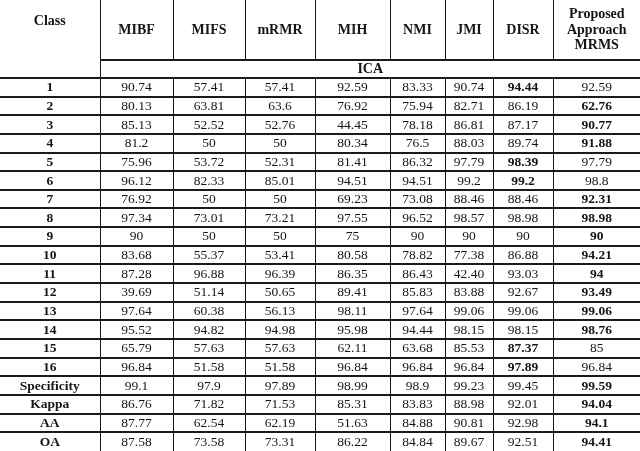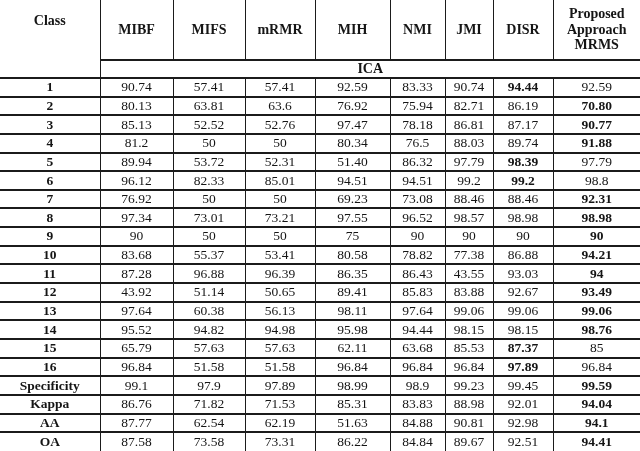--- a/index.html
+++ b/index.html
@@ -96,50 +96,50 @@
       </tr>
       <tr>
         <td class="row-label">2</td>
         <td>80.13</td>
         <td>63.81</td>
         <td>63.6</td>
         <td>76.92</td>
         <td>75.94</td>
         <td>82.71</td>
         <td>86.19</td>
-        <td class="max">70.80</td>
+        <td class="max">62.76</td>
       </tr>
       <tr>
         <td class="row-label">3</td>
         <td>85.13</td>
         <td>52.52</td>
         <td>52.76</td>
-        <td>97.47</td>
+        <td>44.45</td>
         <td>78.18</td>
         <td>86.81</td>
         <td>87.17</td>
         <td class="max">90.77</td>
       </tr>
       <tr>
         <td class="row-label">4</td>
         <td>81.2</td>
         <td>50</td>
         <td>50</td>
         <td>80.34</td>
         <td>76.5</td>
         <td>88.03</td>
         <td>89.74</td>
         <td class="max">91.88</td>
       </tr>
       <tr>
         <td class="row-label">5</td>
-        <td>89.94</td>
+        <td>75.96</td>
         <td>53.72</td>
         <td>52.31</td>
-        <td>51.40</td>
+        <td>81.41</td>
         <td>86.32</td>
         <td>97.79</td>
         <td class="max">98.39</td>
         <td>97.79</td>
       </tr>
       <tr>
         <td class="row-label">6</td>
         <td>96.12</td>
         <td>82.33</td>
         <td>85.01</td>
@@ -193,27 +193,27 @@
         <td>86.88</td>
         <td class="max">94.21</td>
       </tr>
       <tr>
         <td class="row-label">11</td>
         <td>87.28</td>
         <td>96.88</td>
         <td>96.39</td>
         <td>86.35</td>
         <td>86.43</td>
-        <td>43.55</td>
+        <td>42.40</td>
         <td>93.03</td>
         <td class="max">94</td>
       </tr>
       <tr>
         <td class="row-label">12</td>
-        <td>43.92</td>
+        <td>39.69</td>
         <td>51.14</td>
         <td>50.65</td>
         <td>89.41</td>
         <td>85.83</td>
         <td>83.88</td>
         <td>92.67</td>
         <td class="max">93.49</td>
       </tr>
       <tr>
         <td class="row-label">13</td>

